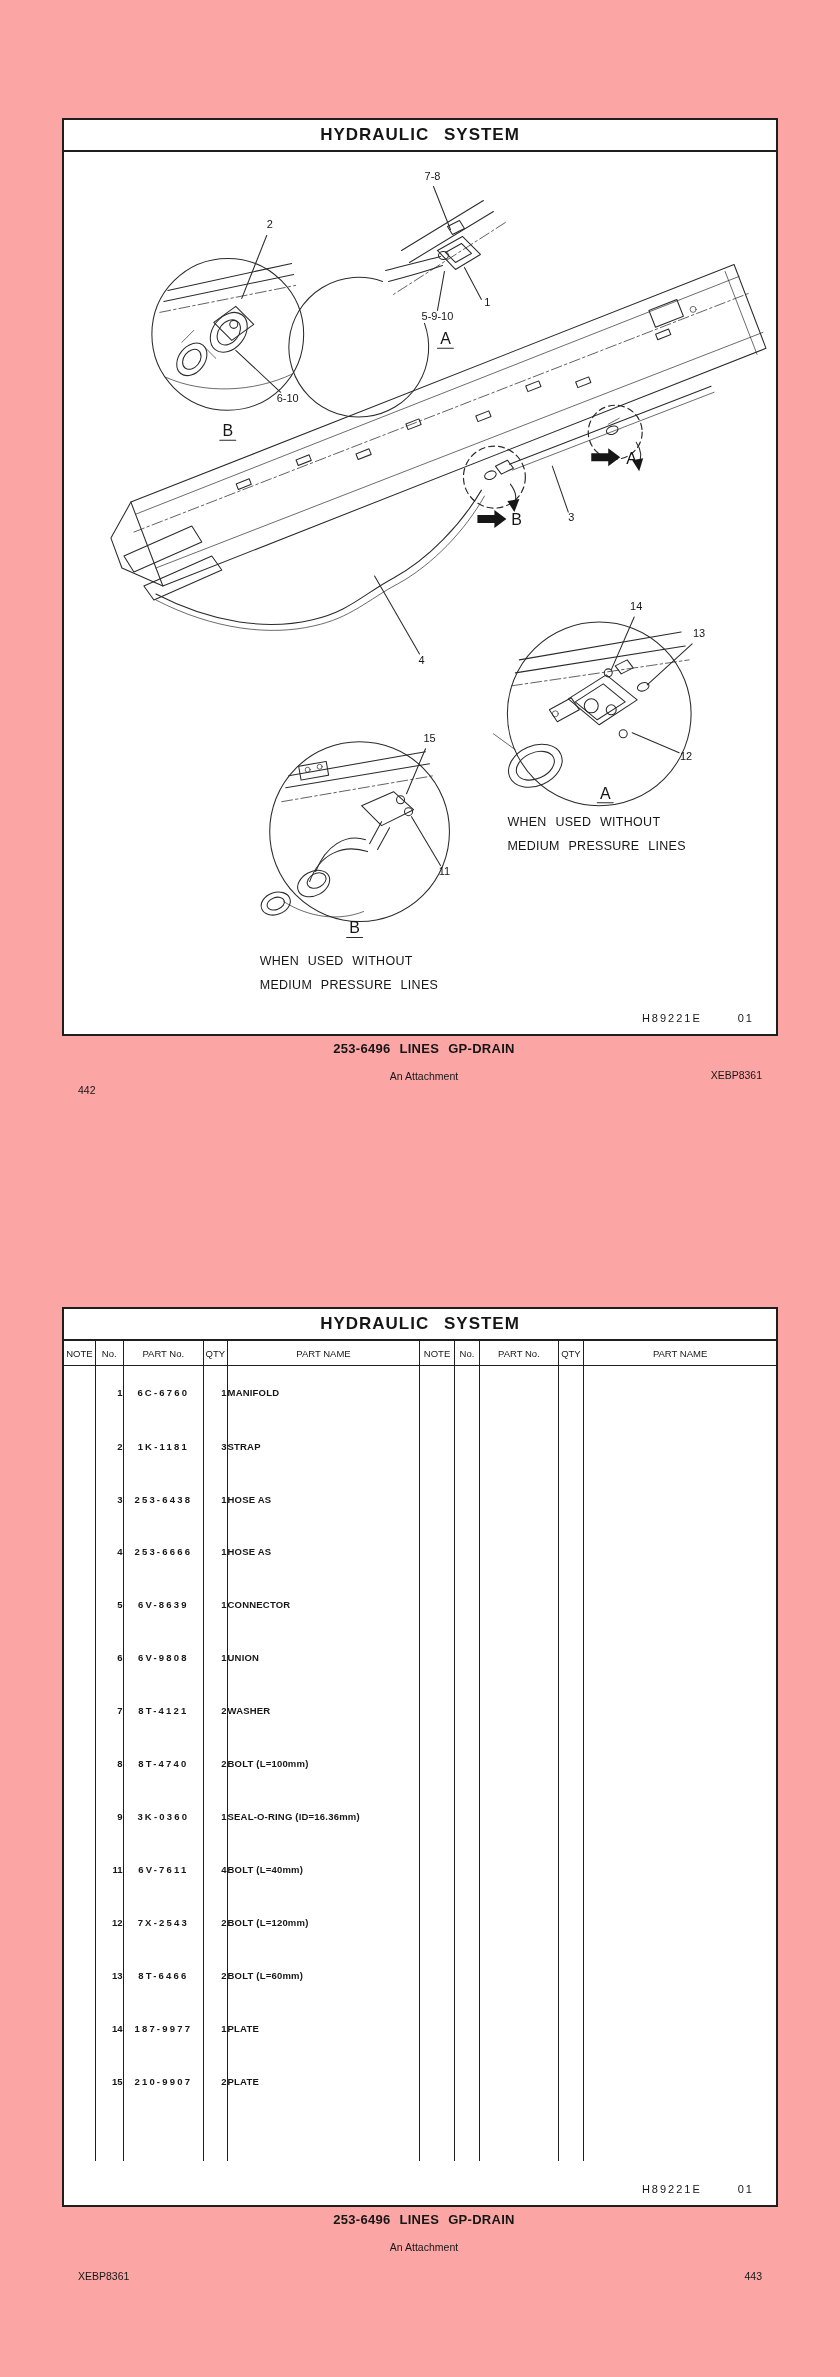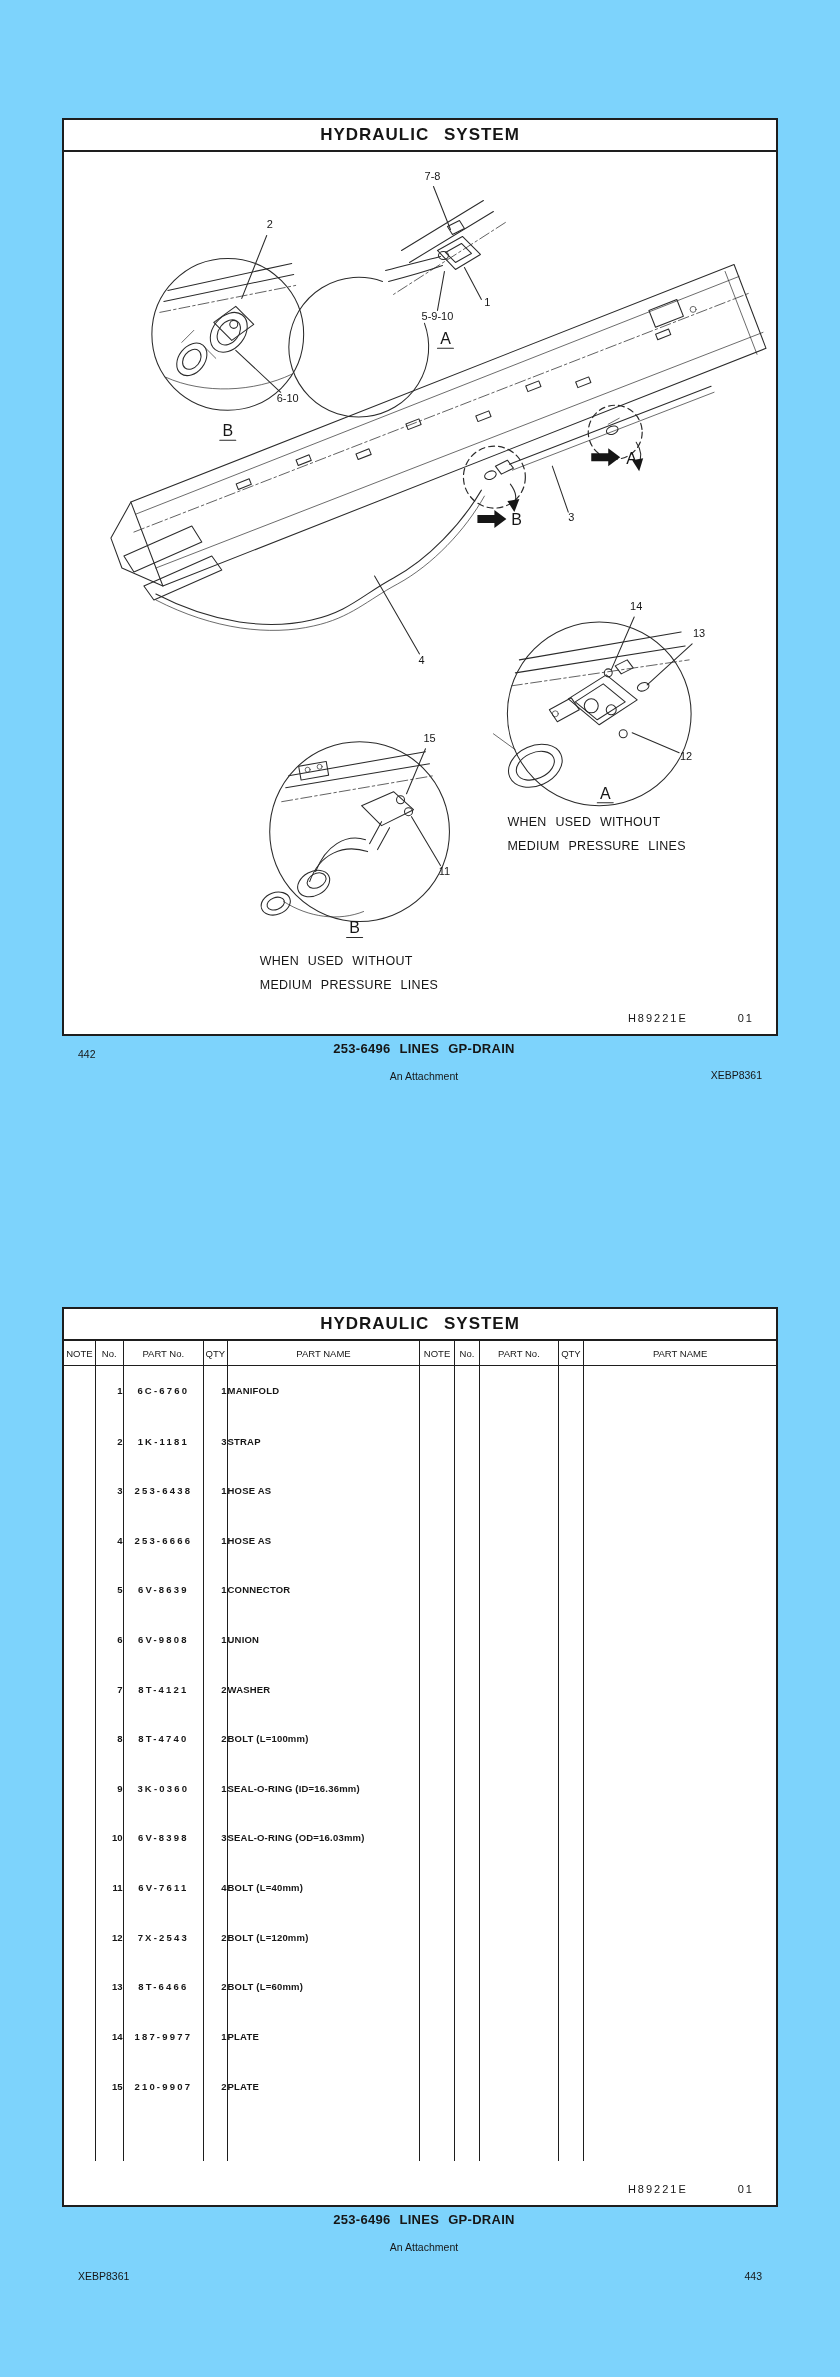--- a/index.html
+++ b/index.html
@@ -1,31 +1,31 @@
 <!DOCTYPE html>
 <html><head>
 <meta charset="utf-8">
 <style>
   html,body{margin:0;padding:0;background:#fff;}
-  .canvas{position:relative;width:840px;height:2377px;background:#7dd3fc;overflow:hidden;
+  .canvas{position:relative;width:840px;height:2377px;background:#fca5a5;overflow:hidden;
           font-family:"Liberation Sans","DejaVu Sans",sans-serif;color:#161616;}
   .sheet-border{position:absolute;left:62px;width:716px;border:2.5px solid #1e1e1e;background:#fff;box-sizing:border-box;}
   #page1-box{top:118px;height:918px;}
   #page2-box{top:1307px;height:900px;display:flex;flex-direction:column;}
   .titlebar{height:30px;flex:0 0 auto;border-bottom:2.5px solid #1e1e1e;display:flex;align-items:center;justify-content:center;
             font-size:17px;font-weight:600;letter-spacing:1px;word-spacing:9px;}
   .diagram-svg{display:block;width:711px;height:852px;margin-top:2px;}
   .plate-line{position:absolute;right:22px;bottom:10px;font-size:11px;letter-spacing:2px;white-space:nowrap;}
-  .plate-line .rev{margin-left:18px;padding-left:32px;}
+  .plate-line .rev{margin-left:4px;padding-left:32px;}
   .caption{position:absolute;left:4px;width:100%;text-align:center;}
   #caption1{top:1041px;} #caption2{top:2212px;}
   .caption .t{font-size:13px;font-weight:700;word-spacing:5px;letter-spacing:.3px;}
   .caption .s2{font-size:10.5px;margin-top:14px;}
   .runfoot{position:absolute;font-size:10.5px;}
-  #foot1-left{left:78px;top:1048px;} #foot1-right{right:78px;top:1069px;text-align:right;}
+  #foot1-left{left:78px;top:1084px;} #foot1-right{right:78px;top:1069px;text-align:right;}
   #foot2-left{left:78px;top:2270px;} #foot2-right{right:78px;top:2270px;text-align:center;}
   
   .tablewrap{flex:1 1 auto;min-height:0;}
   table.parts{width:100%;height:100%;border-collapse:collapse;table-layout:fixed;}
   table.parts th,table.parts td{border-right:1.5px solid #1e1e1e;padding:0;overflow:hidden;white-space:nowrap;}
   table.parts th:last-child,table.parts td:last-child{border-right:none;}
   table.parts thead th{border-bottom:1.5px solid #1e1e1e;height:24px;font-size:9.5px;font-weight:400;text-align:center;}
   table.parts tbody td{height:14.2px;font-size:9.5px;font-weight:600;vertical-align:middle;line-height:14.2px;}
   td.c-no,td.c-qty{text-align:right;padding-right:7px;}
   td.c-pn{text-align:center;letter-spacing:2.2px;}
@@ -348,32 +348,20 @@
     <td class="c-qty">1</td>
     <td class="c-nm">SEAL-O-RING (ID=16.36mm)</td>
     <td></td>
               <td></td>
     <td></td>
               <td></td>
     <td></td>
   </tr>
             <tr>
     <td class="c-note"></td>
-    <td class="c-no">10</td>
-    <td class="c-pn">6V-8398</td>
-    <td class="c-qty">3</td>
-    <td class="c-nm">SEAL-O-RING (OD=16.03mm)</td>
-    <td></td>
-              <td></td>
-    <td></td>
-              <td></td>
-    <td></td>
-  </tr>
-            <tr>
-    <td class="c-note"></td>
     <td class="c-no">11</td>
     <td class="c-pn">6V-7611</td>
     <td class="c-qty">4</td>
     <td class="c-nm">BOLT (L=40mm)</td>
     <td></td>
               <td></td>
     <td></td>
               <td></td>
     <td></td>
   </tr>

